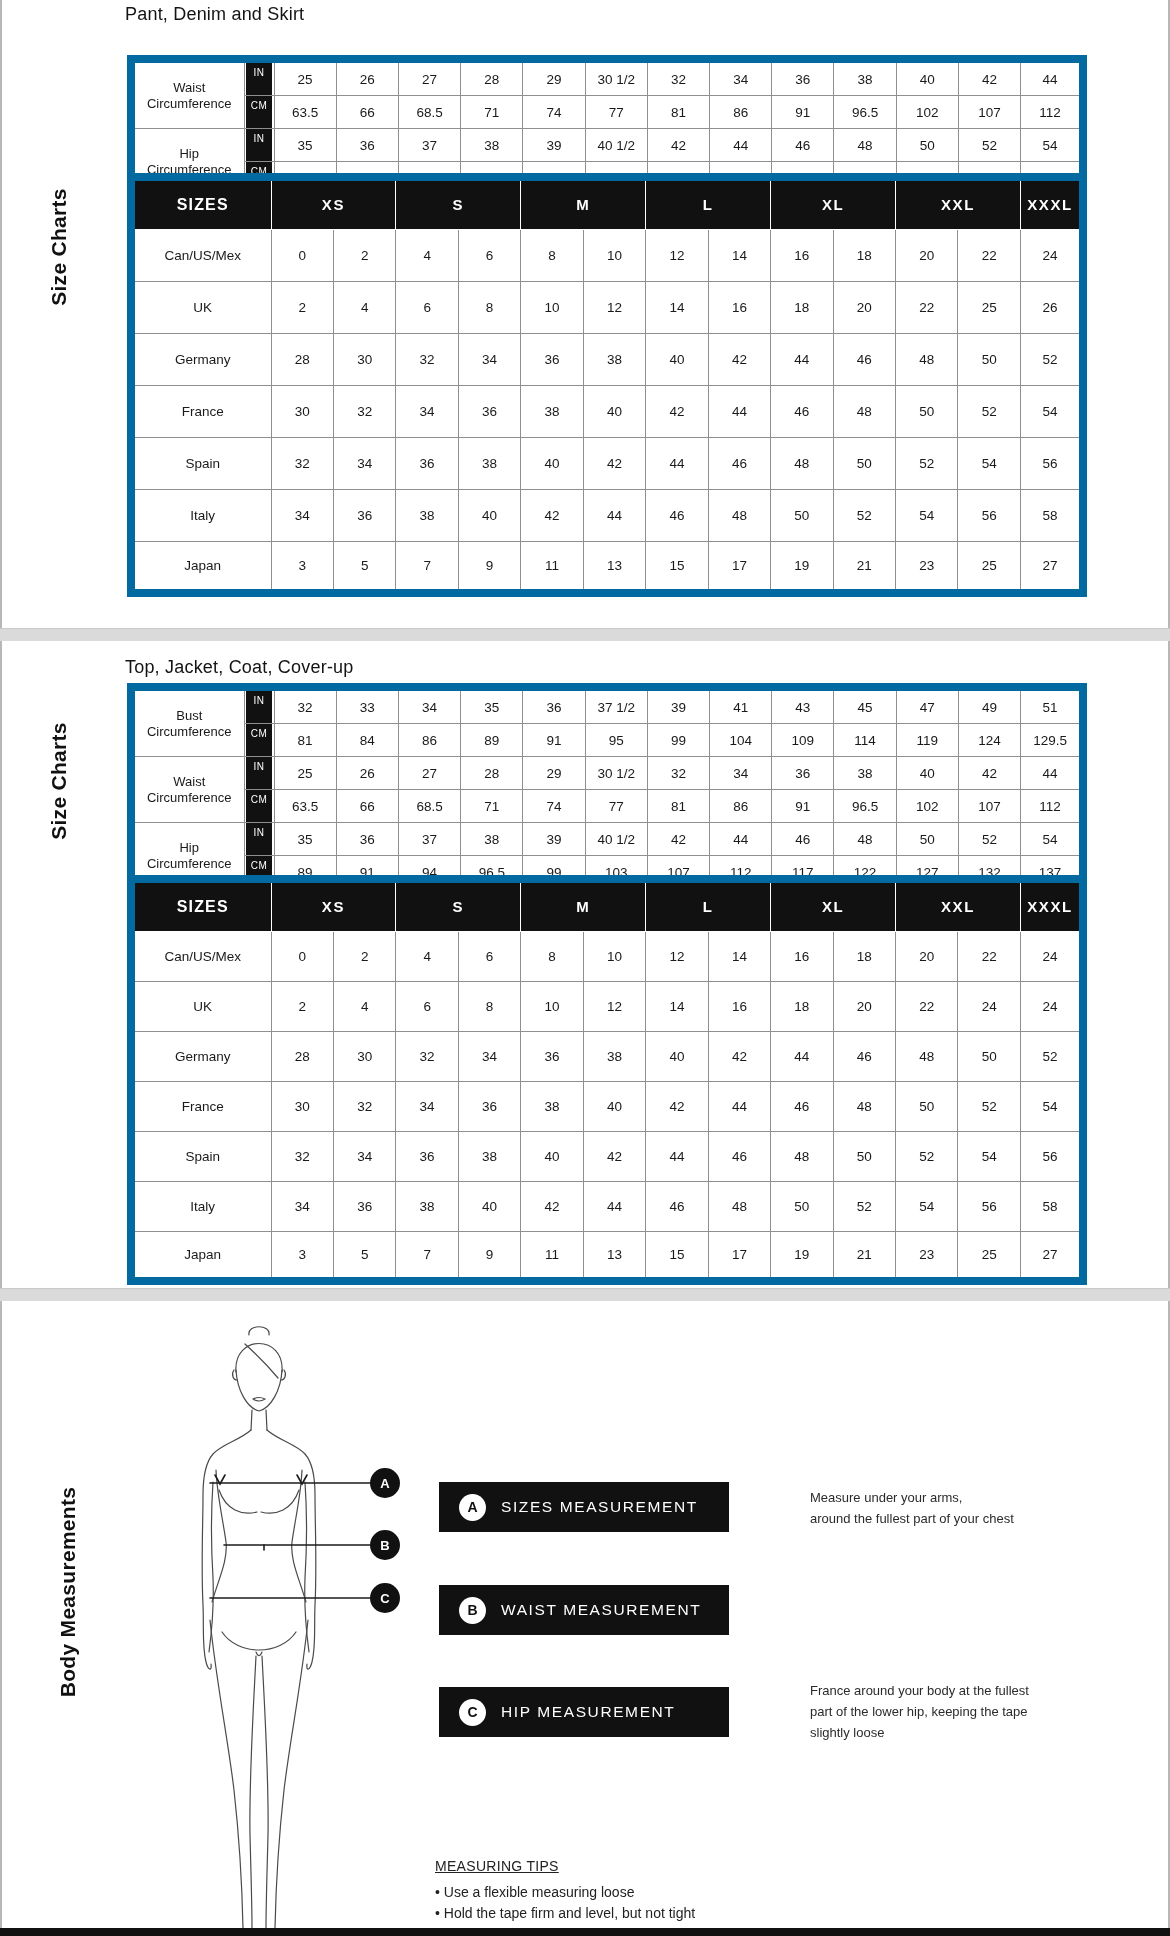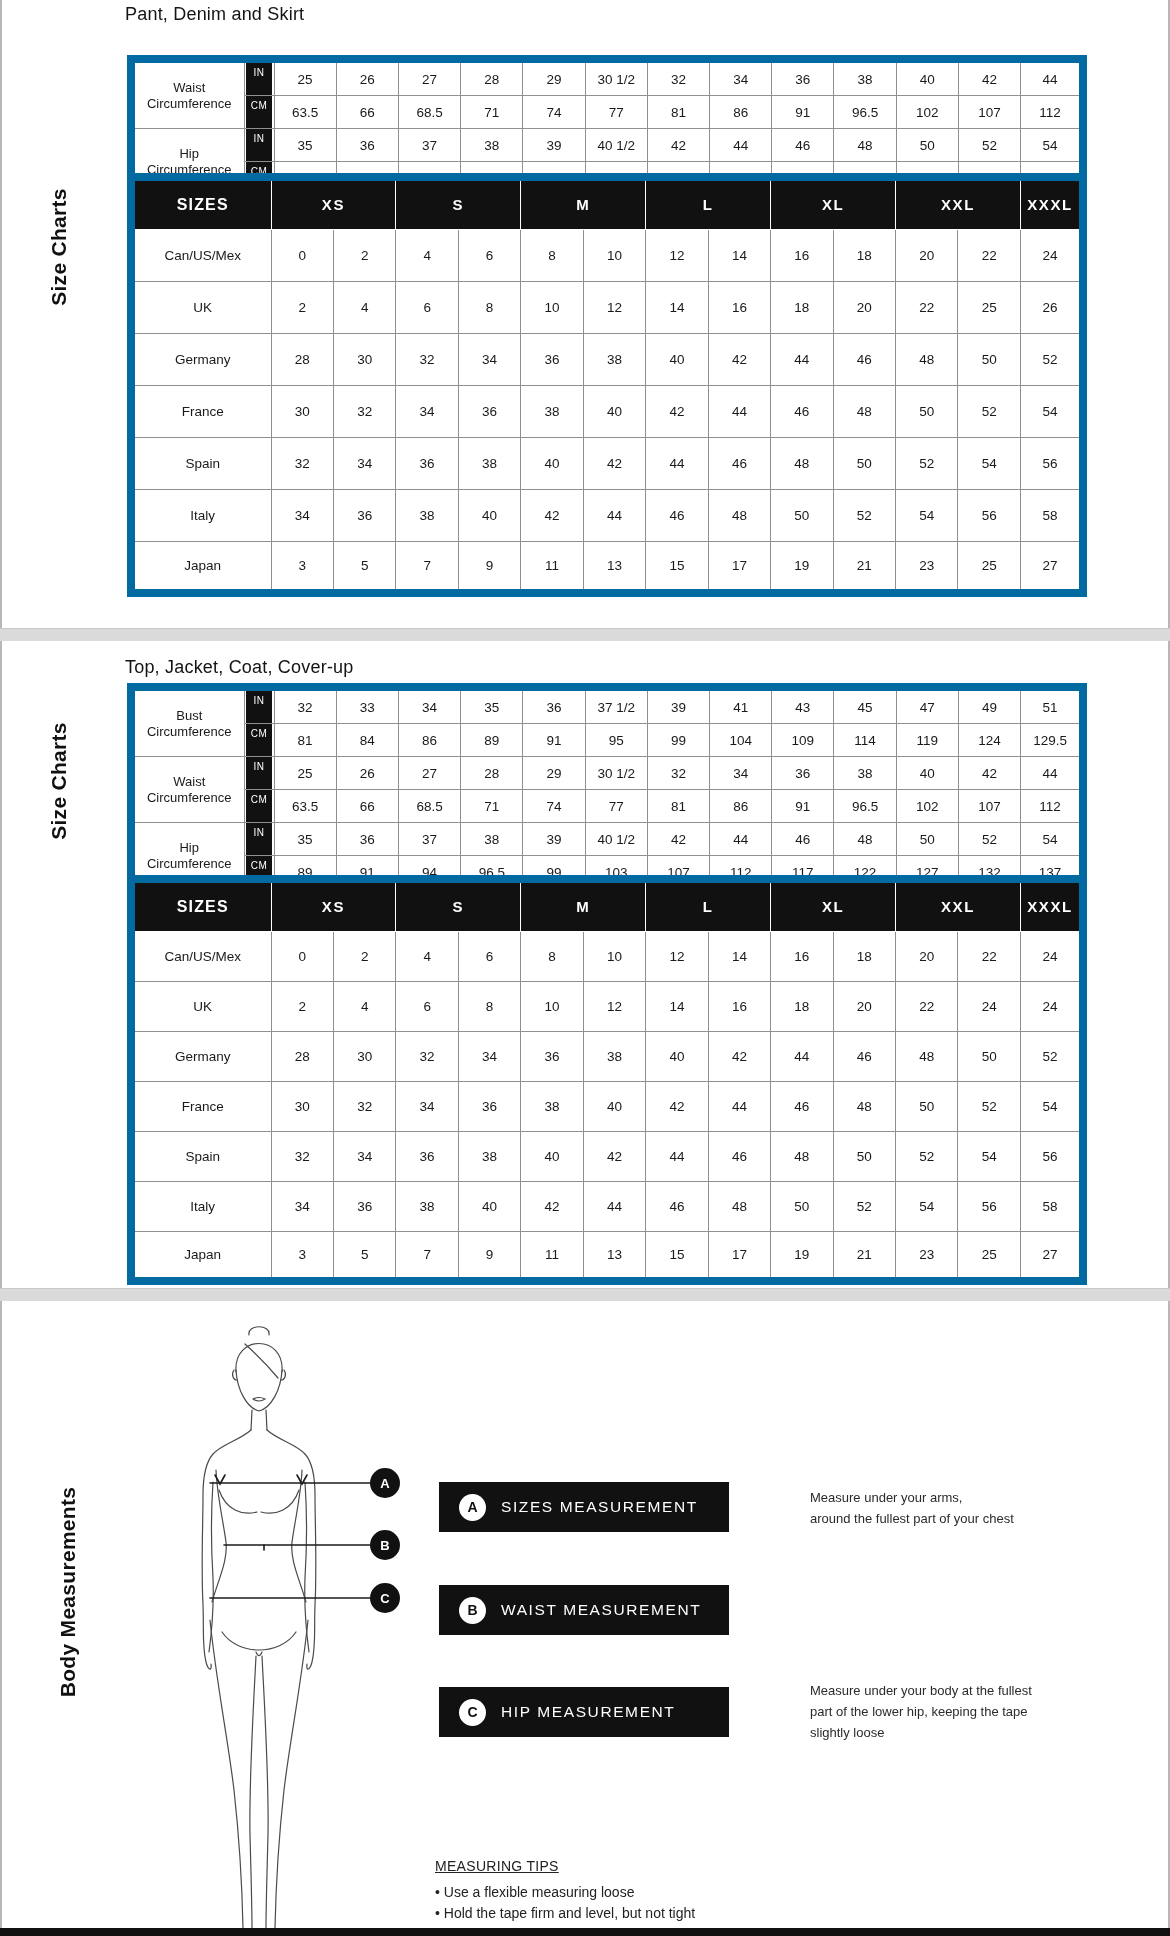--- a/index.html
+++ b/index.html
@@ -648,21 +648,21 @@
     <div class="mbox" style="top:284px;">
       <span class="circ">B</span>
       <span class="btitle">WAIST MEASUREMENT</span>
     </div>
 
     <div class="mbox" style="top:386px;">
       <span class="circ">C</span>
       <span class="btitle">HIP MEASUREMENT</span>
     </div>
     <div class="desc" style="top:379px;">
-        <div>Measure under your body at the fullest</div>
+        <div>France around your body at the fullest</div>
         <div>part of the lower hip, keeping the tape</div>
         <div>slightly loose</div>
       </div>
 
     <div class="tips">
       <div class="th">MEASURING TIPS</div>
       <div class="tb">
           <div>• Use a flexible measuring loose</div>
           <div>• Hold the tape firm and level, but not tight</div>
         </div>

